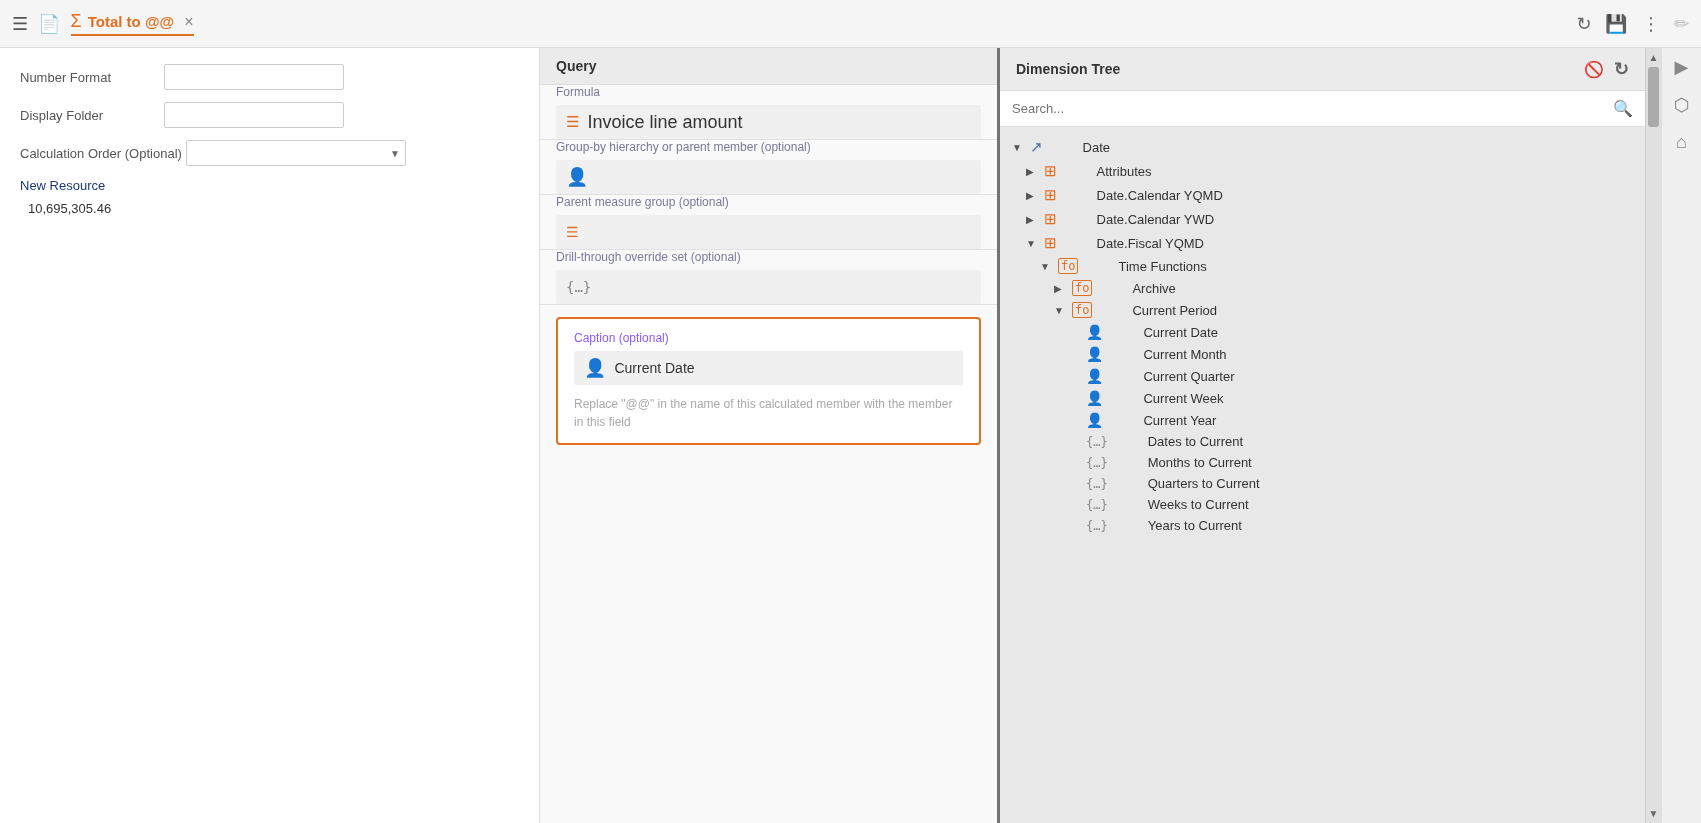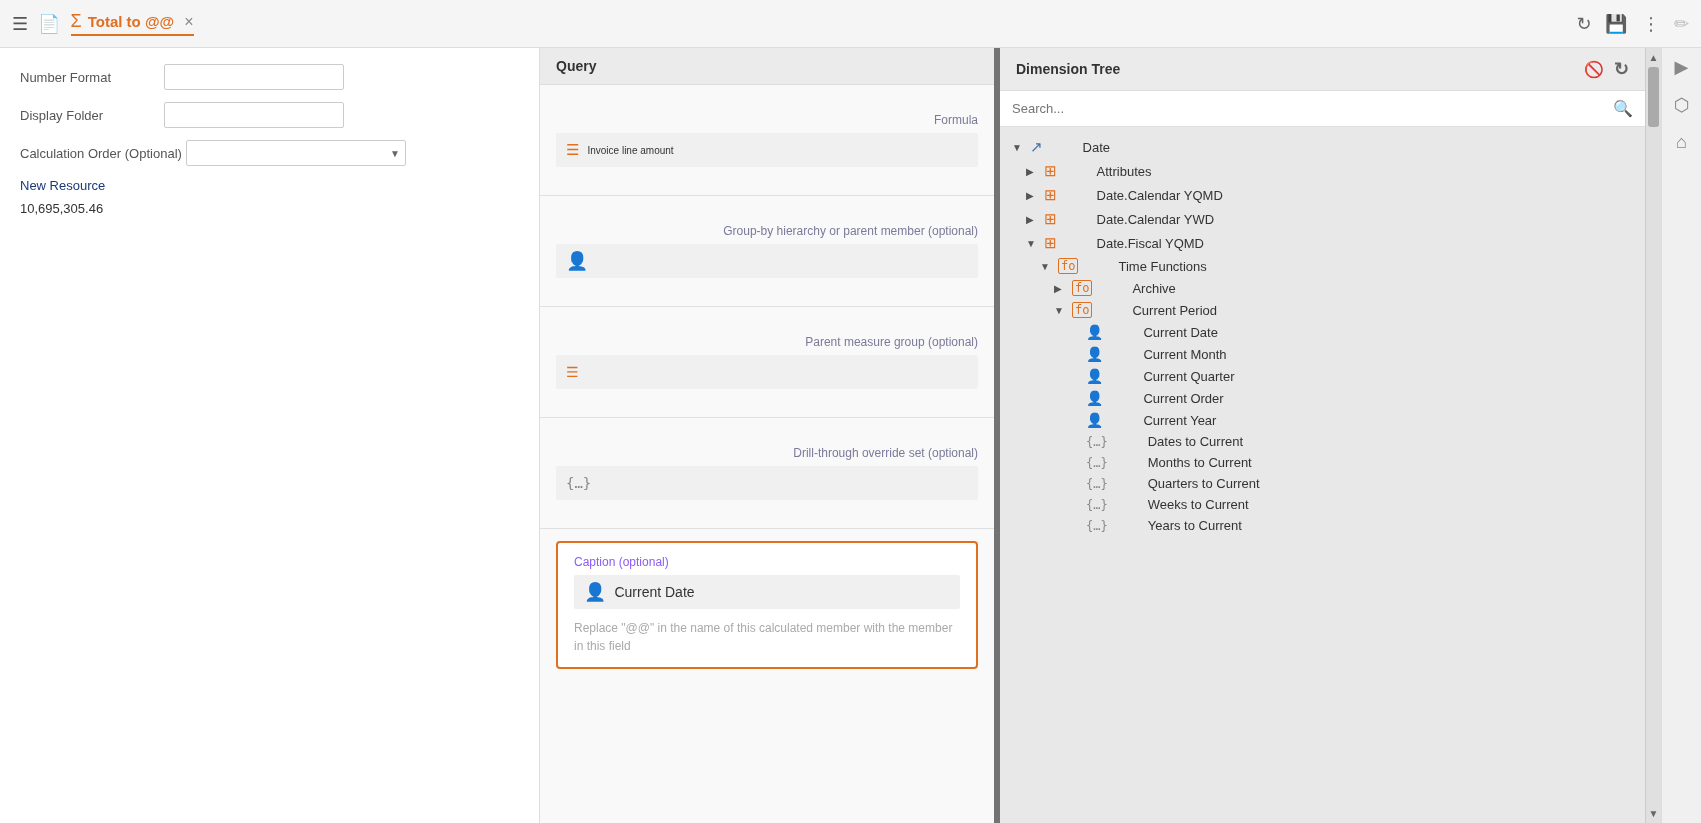--- a/index.html
+++ b/index.html
@@ -41,41 +41,41 @@
       border: 1px solid #ccc; border-radius: 2px; height: 26px;
       padding: 0 4px; font-size: 13px; color: #333; background: #fff;
       width: 220px; appearance: none; cursor: pointer;
     }
     .select-wrapper { position: relative; display: inline-block; }
     .select-arrow {
       position: absolute; right: 6px; top: 50%; transform: translateY(-50%);
       pointer-events: none; font-size: 10px; color: #666;
     }
     .new-resource-label { color: #1a3a7a; font-weight: 400; font-size: 13px; margin: 12px 0 8px 0; }
-    .preview-value { font-size: 13px; color: #333; margin-left: 0; }
+    .preview-value { font-size: 13px; color: #333; margin-left: 8px; }
 
     
     .mid-panel {
-      width: 460px; background: #f9f9f9; border-right: 6px solid #737373;
+      width: 460px; background: #f9f9f9; border-right: 3px solid #737373;
       flex-shrink: 0; overflow-y: auto;
     }
     .mid-header {
       background: #ebebeb; padding: 10px 16px;
       font-weight: 600; font-size: 14px; color: #333;
       border-bottom: 1px solid #ddd;
     }
-    .query-section { padding: 28px 16px; border-bottom: 1px solid #e0e0e0; text-align: right; }
+    .query-section { padding: 0 16px; border-bottom: 1px solid #e0e0e0; }
     .query-section-label { color: #7a7a9a; font-size: 12px; margin-bottom: 6px; }
     .query-field {
       background: #f0f0f0; border: none; border-radius: 2px;
       padding: 6px 10px; display: flex; align-items: center; gap: 8px;
       min-height: 34px; font-size: 13px; color: #333;
     }
     .formula-icon { color: #e07020; font-size: 15px; }
-    .formula-text { font-size: 10px; color: #333; }
+    .formula-text { font-size: 18px; color: #333; }
     .group-icon { color: #4a6fa5; font-size: 18px; }
     .measure-icon { color: #e07020; font-size: 14px; }
     .drill-icon { color: #888; font-size: 14px; font-family: monospace; }
 
     .caption-section {
       padding: 12px 16px;
       border: 2px solid #e07020;
       margin: 12px 16px;
       border-radius: 4px;
       background: #fff;
@@ -291,21 +291,21 @@
             <span class="tree-label">Current Month</span>
           </div>
           <div class="tree-item indent-4">
             <span class="tree-arrow"></span>
             <span class="tree-icon" style="color: rgb(74, 111, 165); font-size: 14px;">👤</span>
             <span class="tree-label">Current Quarter</span>
           </div>
           <div class="tree-item indent-4">
             <span class="tree-arrow"></span>
             <span class="tree-icon" style="color: rgb(74, 111, 165); font-size: 14px;">👤</span>
-            <span class="tree-label">Current Order</span>
+            <span class="tree-label">Current Week</span>
           </div>
           <div class="tree-item indent-4">
             <span class="tree-arrow"></span>
             <span class="tree-icon" style="color: rgb(74, 111, 165); font-size: 14px;">👤</span>
             <span class="tree-label">Current Year</span>
           </div>
           <div class="tree-item indent-4">
             <span class="tree-arrow"></span>
             <span class="tree-icon" style="color: rgb(136, 136, 136); font-family: monospace; font-size: 12px;">{…}</span>
             <span class="tree-label">Dates to Current</span>

